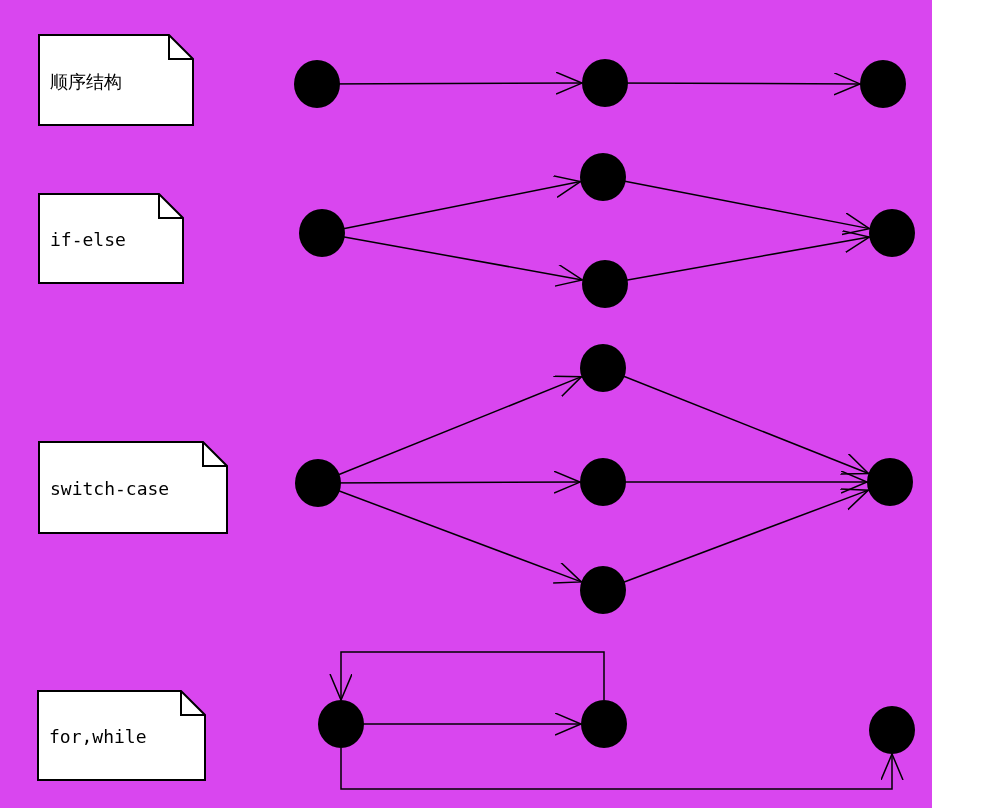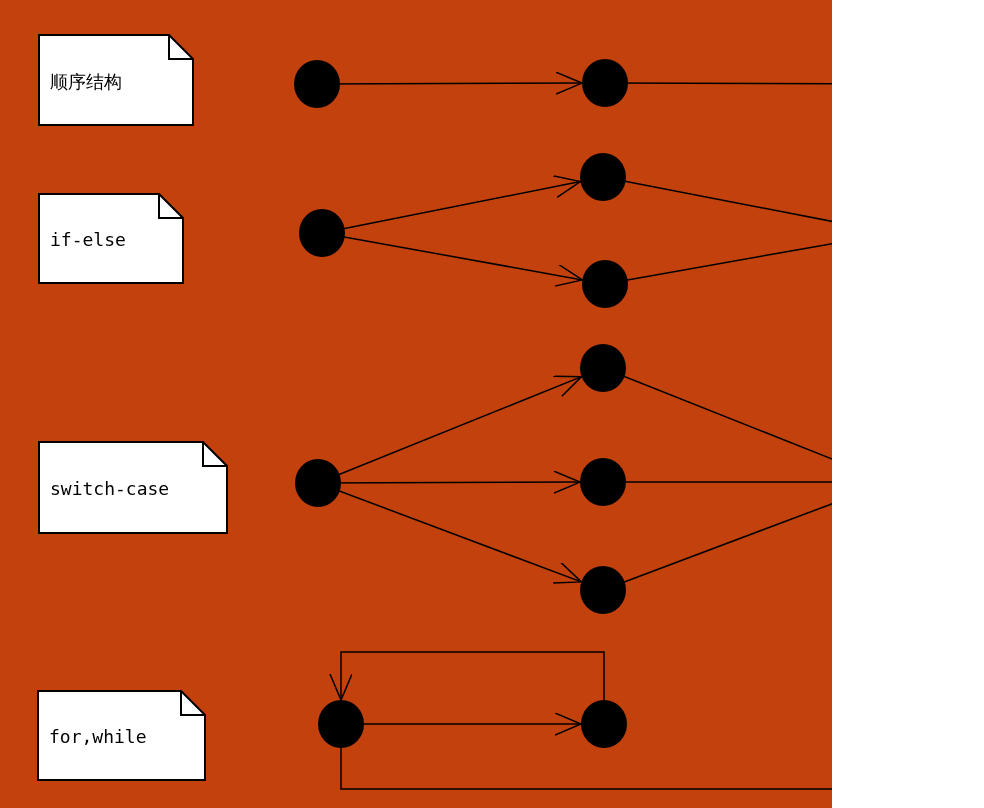--- a/index.html
+++ b/index.html
@@ -2,23 +2,23 @@
 <html><head>
 <meta charset="utf-8">
 <style>
   html, body {
     margin: 0;
     padding: 0;
     background: #ffffff;
   }
   .stage {
     position: relative;
-    width: 832px;
+    width: 932px;
     height: 808px;
-    background: #c2410c;
+    background: #d946ef;
     overflow: hidden;
     text-align: right;
   }
   svg {
     display: block;
   }
   .note-shape {
     fill: #ffffff;
     stroke: #000000;
     stroke-width: 2;

